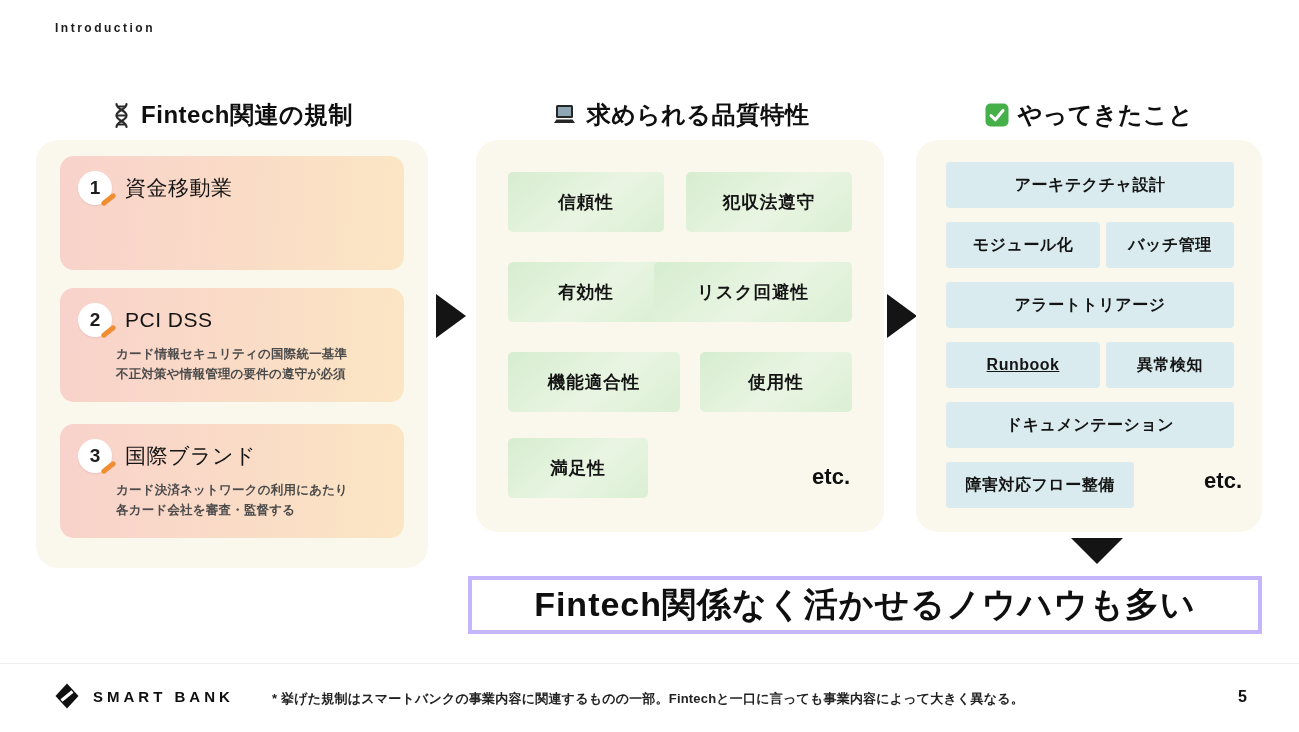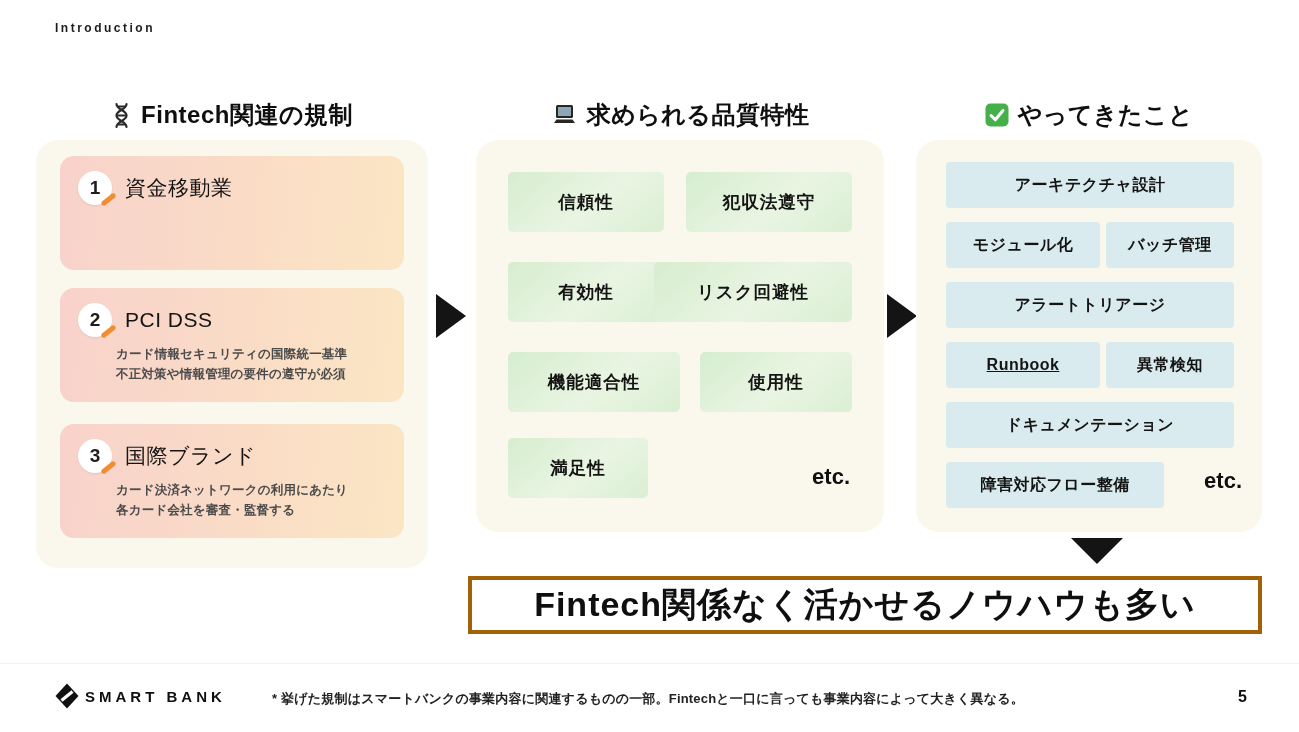--- a/index.html
+++ b/index.html
@@ -57,39 +57,39 @@
   .dbox{position:absolute;height:46px;border-radius:4px;background:#d9ebee;
     display:flex;align-items:center;justify-content:center;
     font-size:16px;font-weight:800;color:#141414;letter-spacing:0.5px;}
   .d1{left:30px;top:22px;width:288px;}
   .d2{left:30px;top:82px;width:154px;}
   .d3{left:190px;top:82px;width:128px;}
   .d4{left:30px;top:142px;width:288px;}
   .d5{left:30px;top:202px;width:154px;text-decoration:underline;}
   .d6{left:190px;top:202px;width:128px;}
   .d7{left:30px;top:262px;width:288px;}
-  .d8{left:30px;top:322px;width:218px;}
+  .d8{left:30px;top:322px;width:188px;}
   .d-etc{position:absolute;right:20px;top:328px;font-size:22px;font-weight:800;color:#0f0f0f;}
 
   
   .arrow-right{position:absolute;width:0;height:0;
     border-top:22px solid transparent;border-bottom:22px solid transparent;border-left:30px solid #141414;}
   .ar1{left:436px;top:294px;}
   .ar2{left:887px;top:294px;}
   .arrow-down{position:absolute;left:1071px;top:538px;width:0;height:0;
     border-left:26px solid transparent;border-right:26px solid transparent;border-top:26px solid #141414;}
 
   
   .conclusion{position:absolute;left:468px;top:576px;width:794px;height:58px;background:#ffffff;
-    border:4px solid #a16207;display:flex;align-items:center;justify-content:center;
+    border:4px solid #c4b5fd;display:flex;align-items:center;justify-content:center;
     font-size:34px;font-weight:900;color:#0f0f0f;letter-spacing:1px;}
 
   
   .footer-line{position:absolute;left:0;top:663px;width:1299px;border-top:1px solid #efefef;}
-  .brand{position:absolute;left:55px;top:683px;display:flex;align-items:center;gap:6px;justify-content:center;}
+  .brand{position:absolute;left:55px;top:683px;display:flex;align-items:center;gap:14px;justify-content:center;}
   .brand-text{font-size:15px;font-weight:800;letter-spacing:4px;color:#0f0f0f;}
   .footnote{position:absolute;left:272px;top:690px;font-size:13px;font-weight:700;color:#222222;letter-spacing:0.2px;}
   .page-num{position:absolute;right:52px;top:688px;font-size:16px;font-weight:800;color:#0f0f0f;}
 </style>
 </head>
 <body>
 
 <div class="slide">
 
   <div class="slide-header">Introduction</div>

